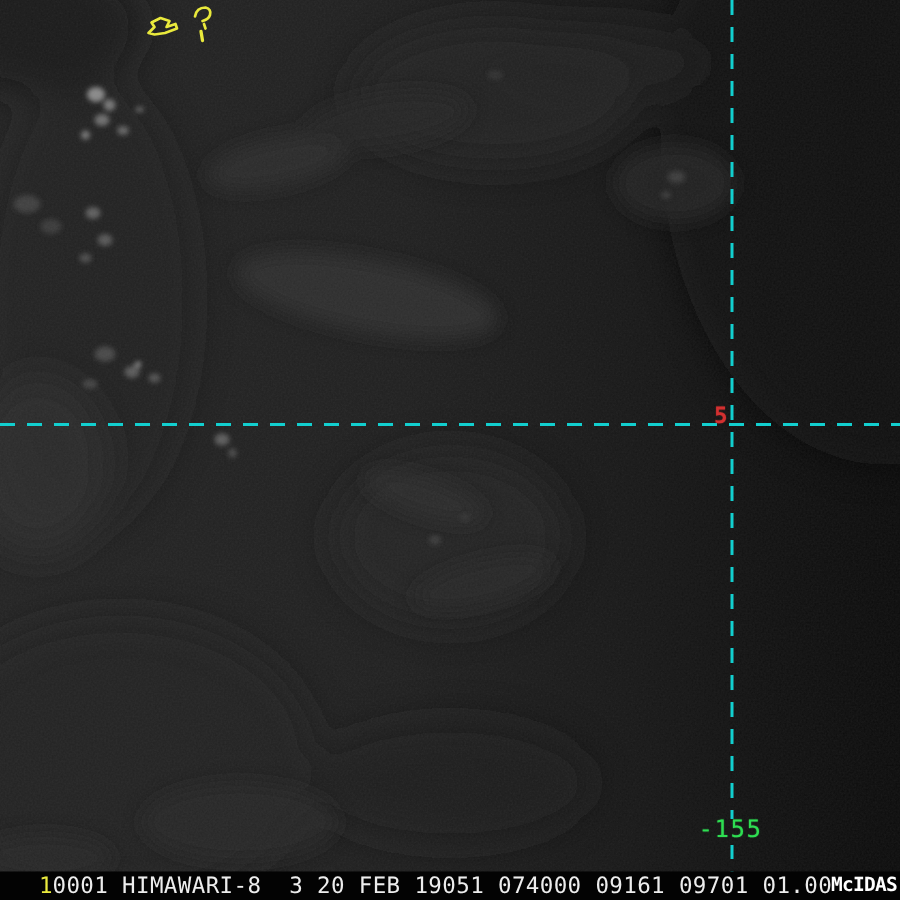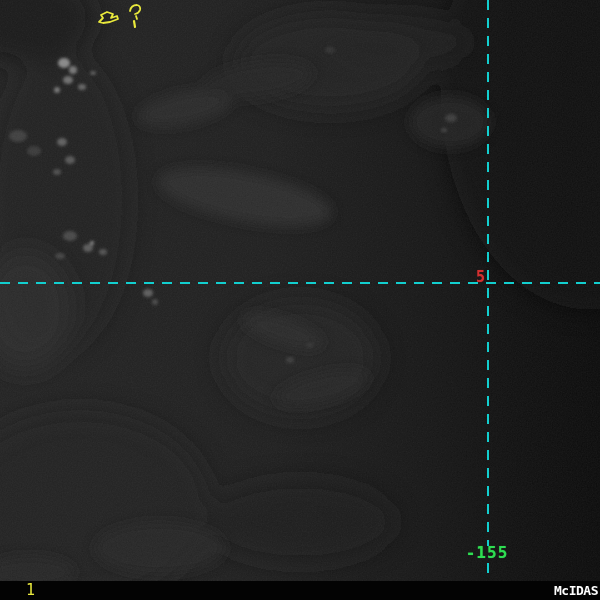--- a/index.html
+++ b/index.html
@@ -16,21 +16,21 @@
     background:repeating-linear-gradient(180deg,#12cfcf 0 10px,transparent 10px 18px);}
   .v-line-bottom{left:487px;top:563px;width:2px;height:18px;
     background:repeating-linear-gradient(180deg,#12cfcf 0 10px,transparent 10px 18px);}
   .lat-label{
     position:absolute;left:476px;top:270px;
     color:#d23030;font-size:15px;font-weight:bold;line-height:14px;
     text-shadow:0 0 1px rgba(210,48,48,.6);
   }
   .lon-label{
     position:absolute;left:460px;top:545px;width:54px;text-align:center;
-    color:#2ede52;font-size:16px;font-weight:bold;line-height:15px;letter-spacing:1px;
+    color:#2ede52;font-size:16px;font-weight:normal;line-height:15px;letter-spacing:1px;
     text-shadow:0 0 1px rgba(46,222,82,.6);
   }
   .status-bar{
     position:absolute;left:0;top:581px;width:600px;height:19px;
     background:#030303;
   }
   .frame-num{
     position:absolute;left:26px;top:2px;
     color:#eaea3e;font-size:15px;line-height:15px;
   }
@@ -137,16 +137,17 @@
 
   <div class="gridline h-line"></div>
   <div class="gridline v-line-top"></div>
   <div class="gridline v-line-bottom"></div>
 
   <div class="lat-label">5</div>
   <div class="lon-label">-155</div>
 
   <div class="status-bar">
     <span class="frame-num">1</span>
+    <span class="info-text">0001 HIMAWARI-8  3 20 FEB 19051 074000 09161 09701 01.00</span>
     <span class="brand">McIDAS</span>
   </div>
 
 </div>
 
 </body></html>

